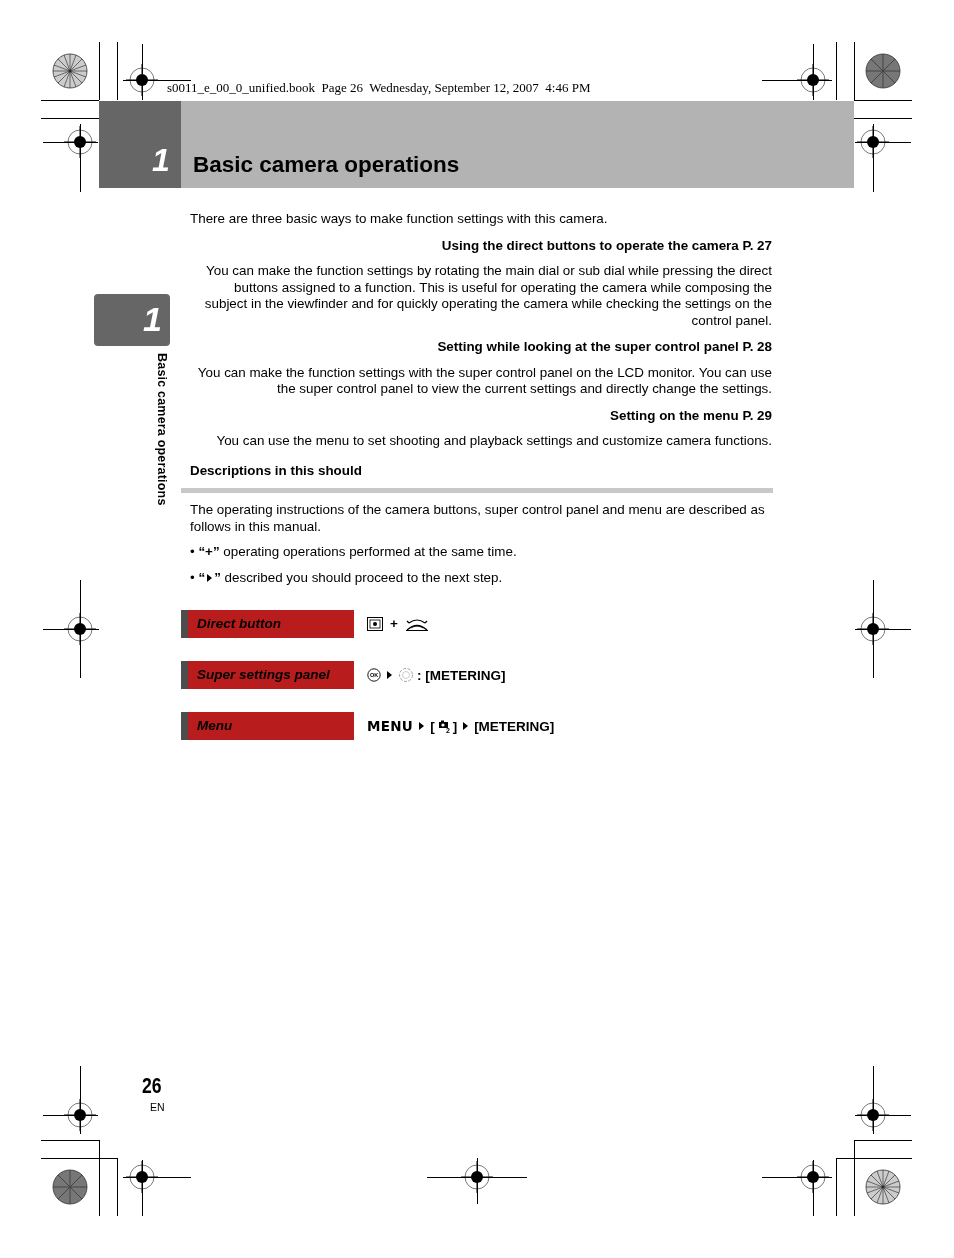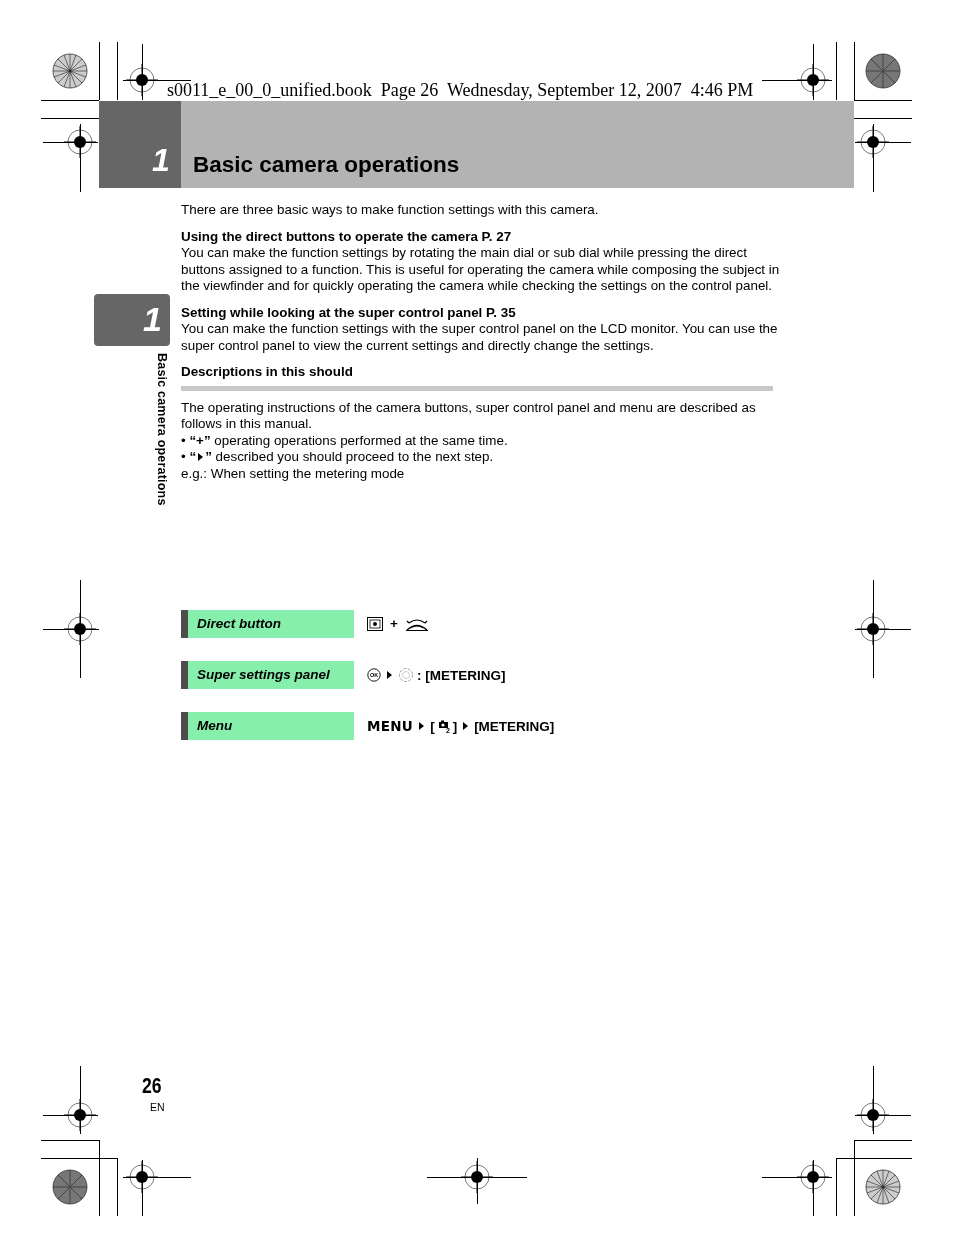--- a/index.html
+++ b/index.html
@@ -2,39 +2,39 @@
 <html><head>
 <meta charset="utf-8">
 <style>
   html, body { margin:0; padding:0; }
   body { width:954px; height:1258px; position:relative; background:#ffffff; overflow:hidden;
          font-family:"Liberation Sans", sans-serif; color:#000; }
   .line-h { position:absolute; height:1px; background:#000; }
   .line-v { position:absolute; width:1px; background:#000; }
   .reg { position:absolute; width:32px; height:32px; margin-left:-16px; margin-top:-16px; }
   .star { position:absolute; width:36px; height:36px; margin-left:-18px; margin-top:-18px; }
-  .printline { position:absolute; left:167px; top:80px; font-family:"Liberation Serif", serif; font-size:18px; white-space:nowrap; }
+  .printline { position:absolute; left:167px; top:80px; font-family:"Liberation Serif", serif; font-size:13px; white-space:nowrap; }
   .hdr-dark { position:absolute; left:99px; top:101px; width:82px; height:87px; background:#666666; }
   .hdr-light { position:absolute; left:181px; top:101px; width:673px; height:87px; background:#b3b3b3; }
   .hdr-num { position:absolute; left:152px; top:142px; font-size:32px; font-weight:bold; font-style:italic; color:#fff; }
   .hdr-title { position:absolute; left:193px; top:152px; font-size:22.5px; font-weight:bold; }
   .tab { position:absolute; left:94px; top:294px; width:76px; height:52px; background:#666666; border-radius:4px; }
   .tab-num { position:absolute; right:8px; top:6px; font-size:34px; font-weight:bold; font-style:italic; color:#fff; }
   .side-label { position:absolute; left:155px; top:353px; writing-mode:vertical-rl; font-size:12.5px; font-weight:bold; letter-spacing:0.2px; }
   .content { position:absolute; left:181px; top:202px; width:600px; font-size:13.4px; line-height:16.5px; }
-  .content p { margin:0; }
+  .content p { margin:9px; }
   .intro { margin-bottom:10px !important; }
   .sec-h { font-weight:bold; }
-  .sec { margin-bottom:10px; }
+  .sec { margin-bottom:10px;text-align:right; }
   .desc-h { font-weight:bold; }
   .desc-bar { height:5px; background:#c8c8c8; width:592px; margin-top:5px; margin-bottom:9px; }
   .bullet b { font-weight:bold; }
   .eg { margin-top:34px; }
   .ex-row { position:absolute; left:181px; width:600px; height:28px; }
-  .ex-label { position:absolute; left:0; top:0; width:173px; height:28px; background:#86efac; border-left:7px solid #4d4d4d; box-sizing:border-box; }
+  .ex-label { position:absolute; left:0; top:0; width:173px; height:28px; background:#b91c1c; border-left:7px solid #4d4d4d; box-sizing:border-box; }
   .ex-label span { position:absolute; left:9px; top:6px; font-size:13.5px; font-weight:bold; font-style:italic; }
   .ex-val { position:absolute; left:186px; top:6px; font-size:13.5px; font-weight:bold; white-space:nowrap; display:flex; align-items:center; gap:3px; }
   .menu-word { font-family:"DejaVu Sans", sans-serif; font-weight:bold; font-size:13.5px; letter-spacing:0.3px; }
   .tri { display:inline-block; width:0; height:0; border-top:4px solid transparent; border-bottom:4px solid transparent; border-left:5px solid #000; margin:0 3px; }
   .pagenum { position:absolute; left:142px; top:1073px; font-size:22px; font-weight:bold; transform:scaleX(0.8); transform-origin:left; }
   .lang { position:absolute; left:150px; top:1101px; font-size:10.5px; }
 </style>
 </head>
 <body>
 
@@ -218,31 +218,34 @@
 <div class="side-label">Basic camera operations</div>
 
 <div class="content">
   <p class="intro">There are three basic ways to make function settings with this camera.</p>
 
   <div class="sec">
     <p class="sec-h">Using the direct buttons to operate the camera P. 27</p>
     <p>You can make the function settings by rotating the main dial or sub dial while pressing the direct buttons assigned to a function. This is useful for operating the camera while composing the subject in the viewfinder and for quickly operating the camera while checking the settings on the control panel.</p>
   </div>
   <div class="sec">
-    <p class="sec-h">Setting while looking at the super control panel P. 35</p>
+    <p class="sec-h">Setting while looking at the super control panel P. 28</p>
     <p>You can make the function settings with the super control panel on the LCD monitor. You can use the super control panel to view the current settings and directly change the settings.</p>
+  </div>
+  <div class="sec" style="margin-bottom:13px;">
+    <p class="sec-h">Setting on the menu P. 29</p>
+    <p>You can use the menu to set shooting and playback settings and customize camera functions.</p>
   </div>
 
   <p class="desc-h">Descriptions in this should</p>
   <div class="desc-bar"></div>
   <p>The operating instructions of the camera buttons, super control panel and menu are described as follows in this manual.</p>
   <p class="bullet">• <b>“+”</b><span> operating operations performed at the same time.</span></p>
   <p class="bullet">• <b>“<span class="tri" style="margin:0 2px;"></span>”</b><span> described you should proceed to the next step.</span></p>
 
-  <p class="eg">e.g.: When setting the metering mode</p>
 </div>
 
 <div class="ex-row" style="top:610px;">
   <div class="ex-label">
       <span>Direct button</span>
     </div>
   <div class="ex-val">
     <svg width="16" height="14" viewBox="0 0 16 14">
         <rect x="0.5" y="0.5" width="15" height="13" fill="none" stroke="#000"></rect>
         <rect x="3" y="3" width="10" height="8" fill="none" stroke="#000" stroke-width="0.8"></rect>

